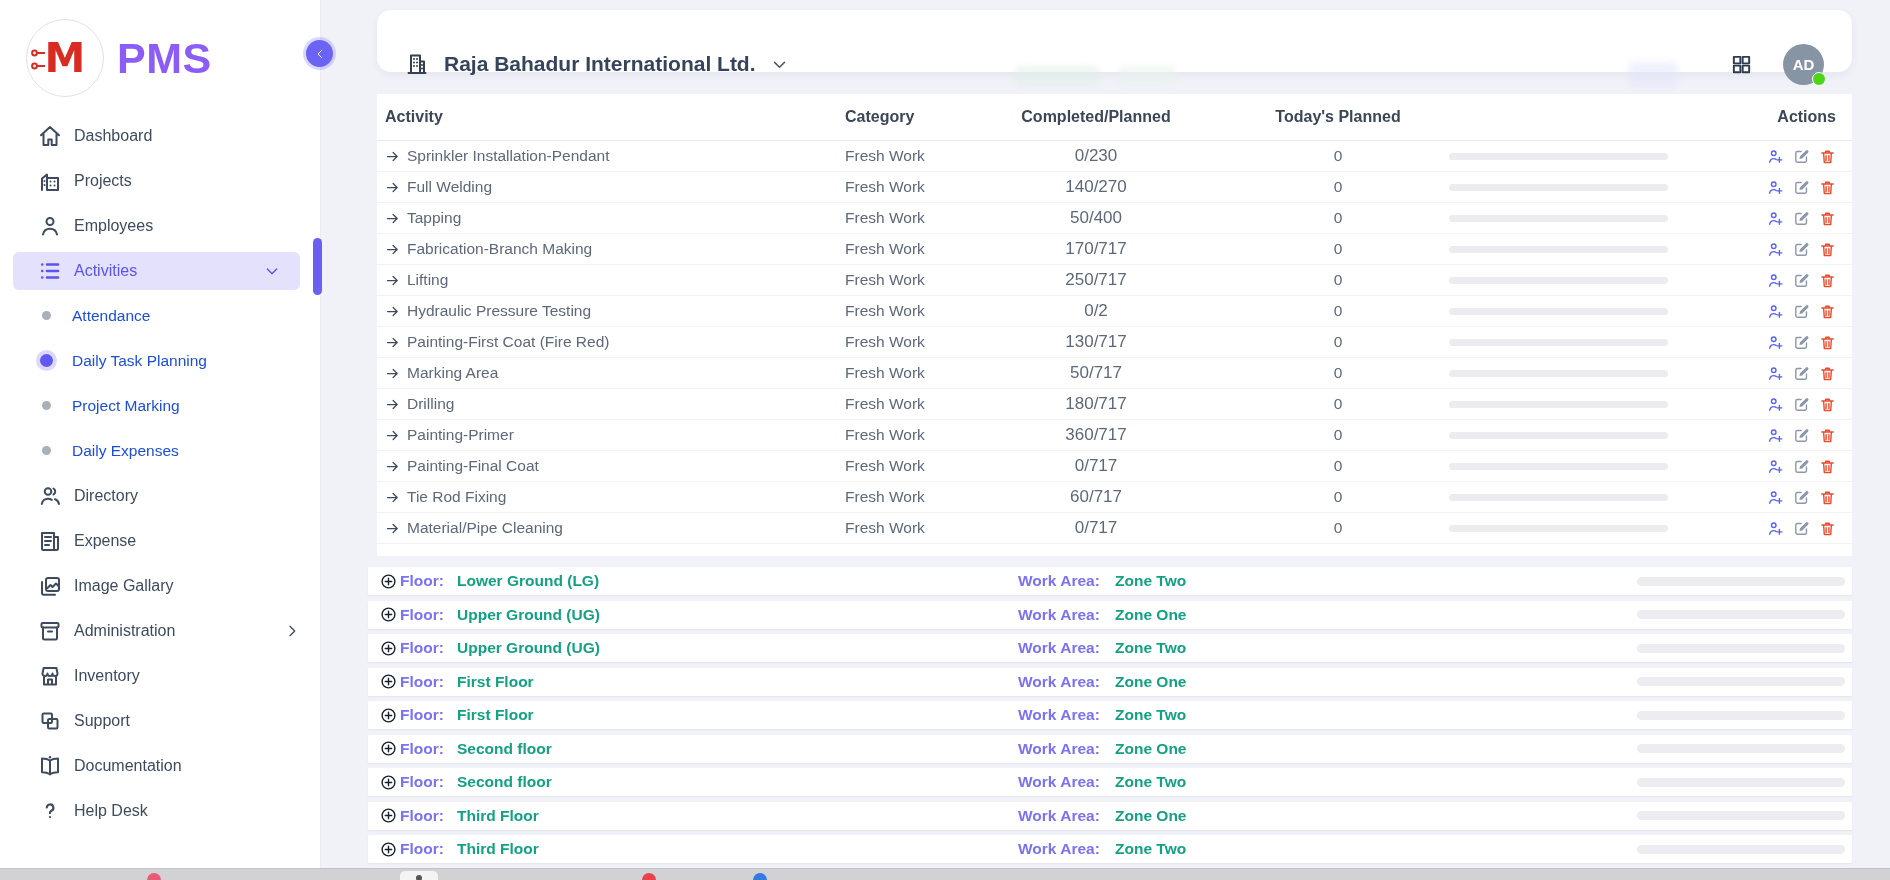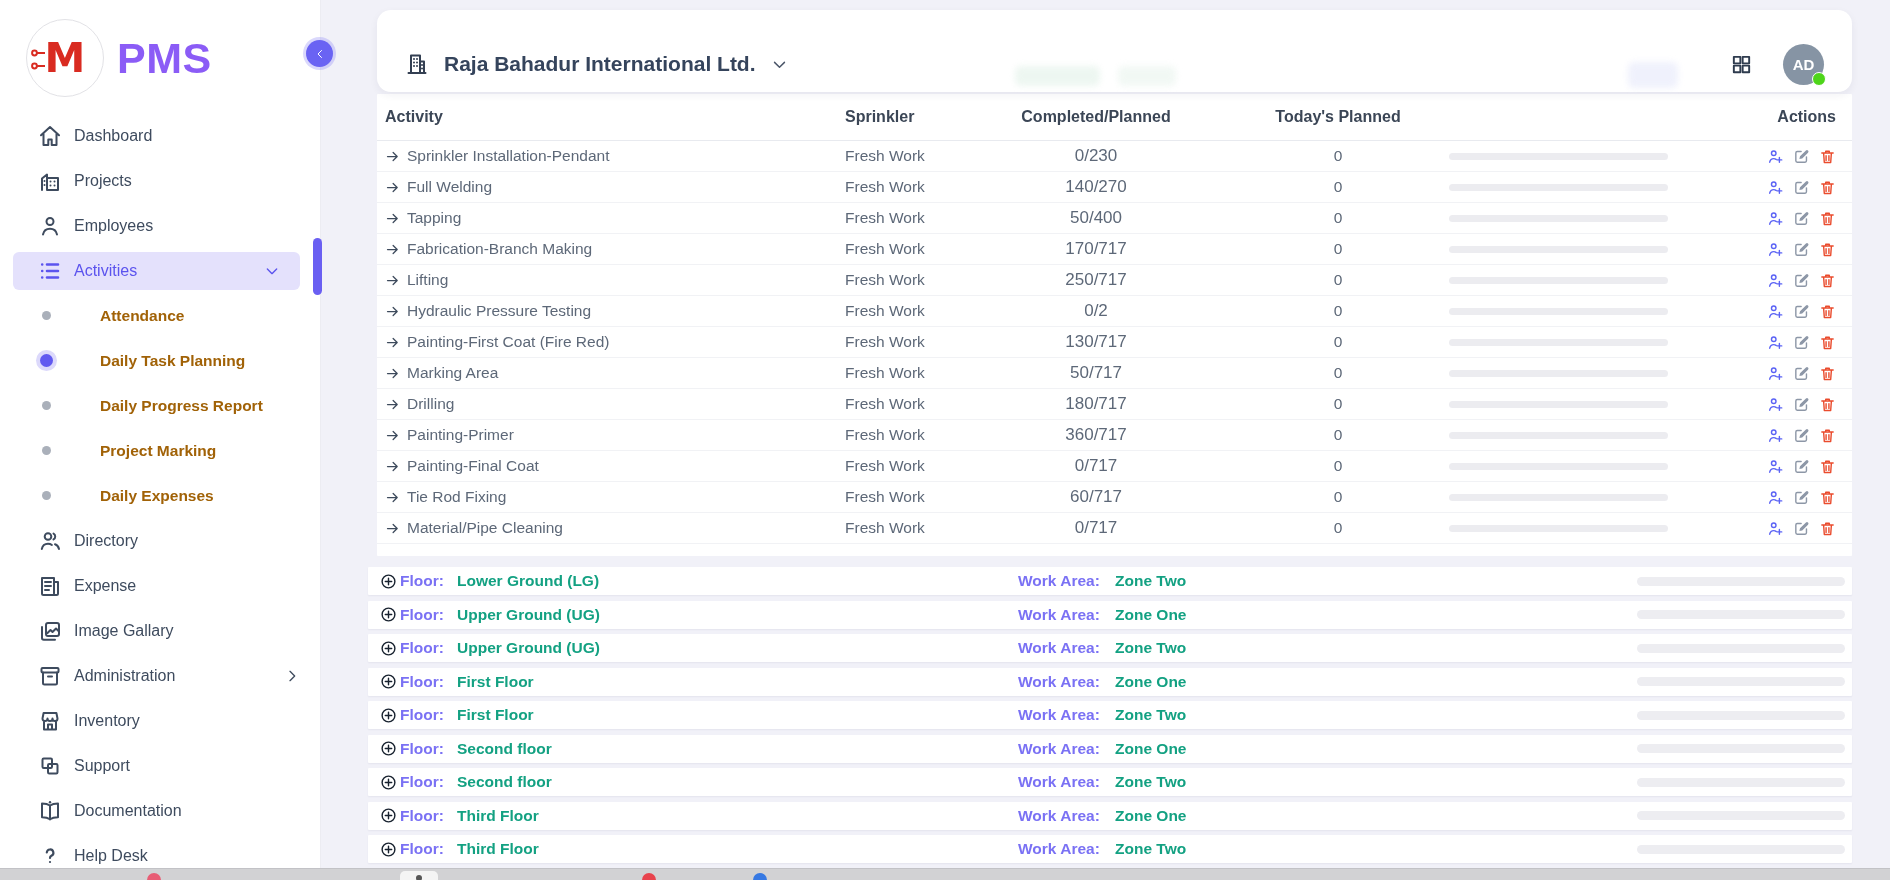--- a/index.html
+++ b/index.html
@@ -17,29 +17,29 @@
   .logo-mark{position:relative;color:#d92b21;font-size:41px;font-weight:800;line-height:1;font-family:"DejaVu Sans",sans-serif}
   .logo-nodes{position:absolute;left:-14px;top:9px;width:16px;height:26px}
   .logo-text{font-size:43px;font-weight:700;color:#8b5cf6;letter-spacing:.5px}
   .nav{margin-top:16px;display:flex;flex-direction:column}
   .nav-item{height:45px;display:flex;align-items:center;padding:0 20px 0 38px;color:#3e4b5e;font-size:16px;font-weight:500;cursor:pointer}
   .nav-icon{width:24px;height:24px;margin-right:12px;flex:none;color:#3e4b5e}
   .nav-label{white-space:nowrap}
   .nav-chev{margin-left:auto;width:16px;height:16px;color:#3e4b5e;flex:none}
   .nav-item.active{background:#e4e1fc;border-radius:6px;height:38px;margin:3.5px 20px 3.5px 13px;padding-left:25px;color:#5b53ee}
   .nav-item.active .nav-icon,.nav-item.active .nav-chev{color:#5b53ee}
-  .sub-item{height:45px;display:flex;align-items:center;padding-left:100px;position:relative;font-size:15.5px;color:#a16207;font-weight:700;cursor:pointer}
+  .sub-item{height:45px;display:flex;align-items:center;padding-left:72px;position:relative;font-size:15.5px;color:#1d4ed8;font-weight:400;cursor:pointer}
   .sub-dot{position:absolute;left:42px;top:18px;width:9px;height:9px;border-radius:50%;background:#aab0ba}
   .sub-item.active .sub-dot{left:40px;top:16px;width:13px;height:13px;background:#6159f0;box-shadow:0 0 0 4px #dcd9fb}
   .accent-bar{position:absolute;left:313px;top:238px;width:9px;height:57px;background:#6a5ff2;border-radius:5px;z-index:5}
   .collapse-btn{position:absolute;left:306px;top:40px;width:27px;height:27px;border-radius:50%;background:#6a63f3;color:#fff;z-index:6;display:flex;align-items:center;justify-content:center;box-shadow:0 0 0 3px rgba(150,144,246,.35);cursor:pointer}
   .collapse-btn .chev{width:12px;height:12px}
 
   
-  .header-card{position:absolute;left:377px;top:10px;width:1475px;height:82px;background:#fff;border-radius:14px;box-shadow:0 3px 8px rgba(30,30,60,.06);z-index:1}
+  .header-card{position:absolute;left:377px;top:10px;width:1475px;height:62px;background:#fff;border-radius:14px;box-shadow:0 3px 8px rgba(30,30,60,.06);z-index:1}
   .header-inner{position:absolute;left:0;right:0;top:32px;height:44px;display:flex;align-items:center;padding:0 28px}
   .hdr-building{width:24px;height:24px;color:#333f52;flex:none}
   .company-name{margin-left:15px;font-size:21px;font-weight:600;color:#35445c;white-space:nowrap}
   .hdr-chev{width:17px;height:17px;margin-left:15px;color:#4a5568;cursor:pointer}
   .hdr-right{margin-left:auto;display:flex;align-items:center}
   .grid-icon{width:23px;height:23px;color:#2e3b4e;cursor:pointer}
   .avatar{position:relative;width:41px;height:41px;border-radius:50%;background:#8694a4;color:#fff;font-size:15px;font-weight:700;display:flex;align-items:center;justify-content:center;margin-left:30px;cursor:pointer}
   .avatar .online{position:absolute;right:-2px;bottom:-1px;width:12px;height:12px;border-radius:50%;background:#4ed51a;border:1.5px solid #fff}
   .chip{position:absolute;filter:blur(3px);opacity:.55;border-radius:6px}
   .chip-g1{left:638px;top:56px;width:85px;height:20px;background:#dff0e6}
@@ -158,24 +158,20 @@
     <div class="sub-item">
           <span class="sub-dot"></span>
           <span>Attendance</span>
         </div>
         <div class="sub-item active">
           <span class="sub-dot"></span>
           <span>Daily Task Planning</span>
         </div>
         <div class="sub-item">
           <span class="sub-dot"></span>
-          <span>Daily Progress Report</span>
-        </div>
-        <div class="sub-item">
-          <span class="sub-dot"></span>
           <span>Project Marking</span>
         </div>
         <div class="sub-item">
           <span class="sub-dot"></span>
           <span>Daily Expenses</span>
         </div>
       </div>
     <div>
 
     <div class="nav-item">
@@ -301,21 +297,21 @@
         <span>AD</span>
         <span class="online"></span>
       </div>
     </div>
   </div>
 </div>
 
 <div class="table-card">
   <div class="thead">
     <span class="cell c1">Activity</span>
-    <span class="cell c2">Sprinkler</span>
+    <span class="cell c2">Category</span>
     <span class="cell c3">Completed/Planned</span>
     <span class="cell c4">Today's Planned</span>
     <span class="cell c6">Actions</span>
   </div>
   <div>
 
   <div class="trow">
         <span class="cell c1">
           <span class="row-arrow">
             <svg viewBox="0 0 24 24" fill="none" stroke="currentColor" stroke-width="2" stroke-linecap="round" stroke-linejoin="round">

